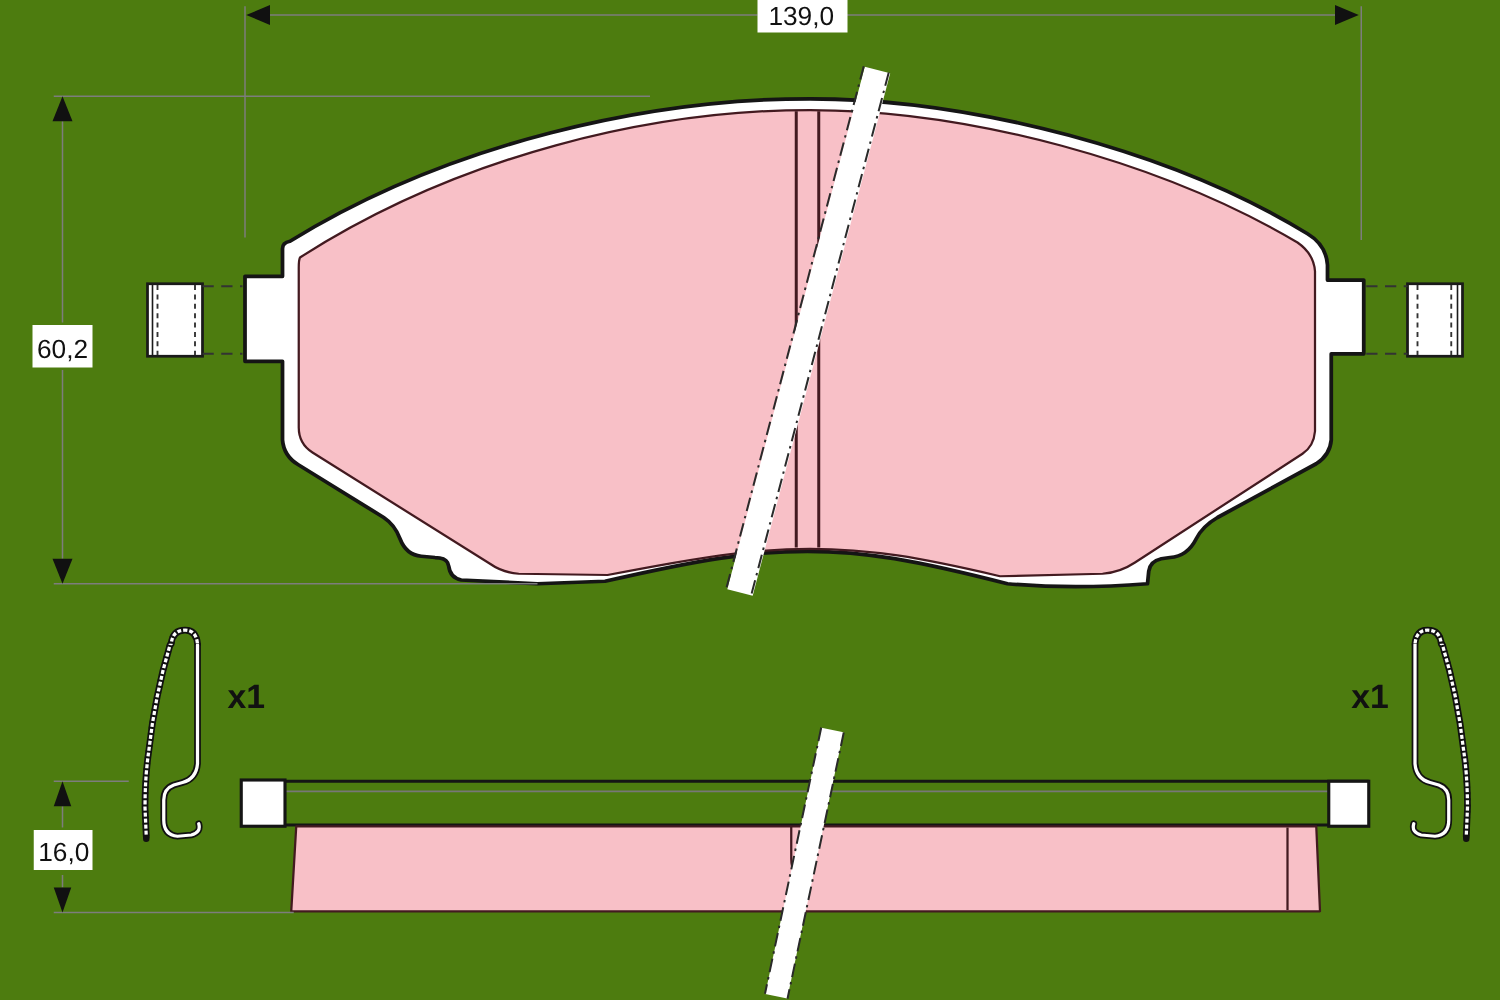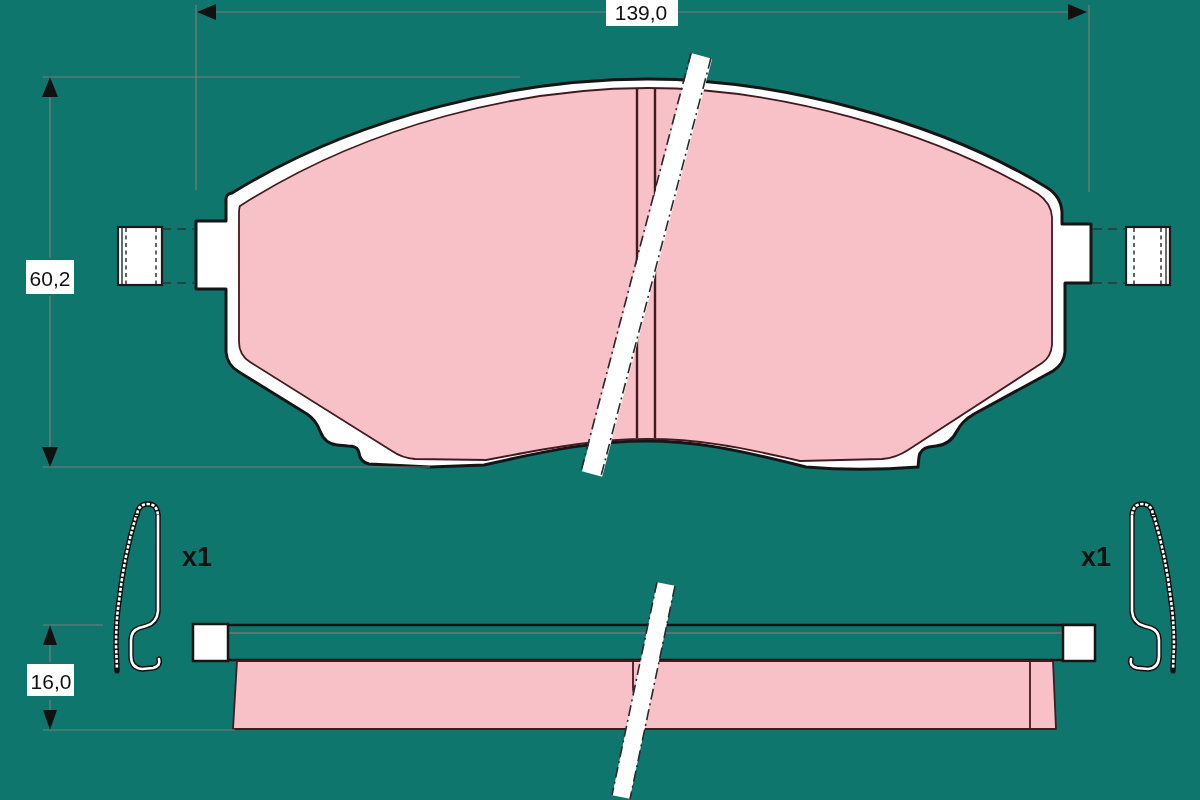--- a/index.html
+++ b/index.html
@@ -1,16 +1,16 @@
 <!DOCTYPE html>
 <html><head>
 <meta charset="utf-8">
 <style>
   html,body{margin:0;padding:0;background:#ffffff;}
-  .stage{position:relative;width:1200px;height:800px;background:#0f766e;overflow:hidden;}
+  .stage{position:relative;width:1200px;height:800px;background:#4d7c0f;overflow:hidden;}
   svg{display:block;}
   .outline{fill:#ffffff;stroke:#151515;stroke-width:3;stroke-linejoin:round;}
   .friction{stroke:#431a20;stroke-width:1.8;stroke-linejoin:round;}
   .slot{stroke:#431a20;stroke-width:2.4;fill:none;}
   .groove{stroke:#431a20;stroke-width:1.8;fill:none;}
   .dim{stroke:#7d7d7d;stroke-width:1.2;fill:none;}
   .arrow{fill:#111111;stroke:none;}
   .hid-rect{fill:#ffffff;stroke:#1a1a1a;stroke-width:2.2;}
   .hid-dash{stroke:#333333;stroke-width:1.5;stroke-dasharray:4 3.5;fill:none;}
   .hid-conn{stroke:#333333;stroke-width:1.6;stroke-dasharray:9 6;fill:none;}

